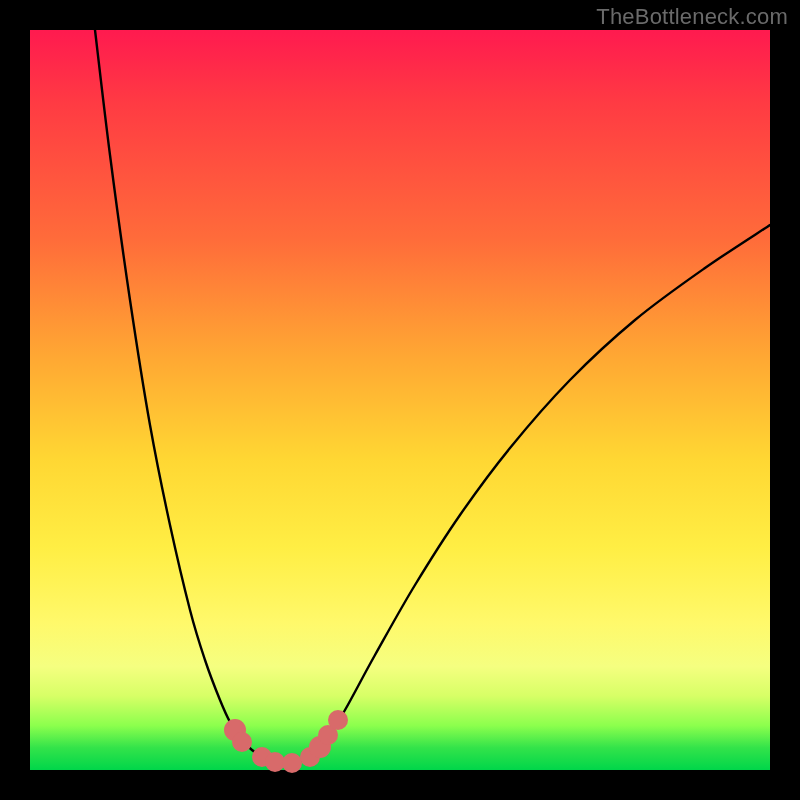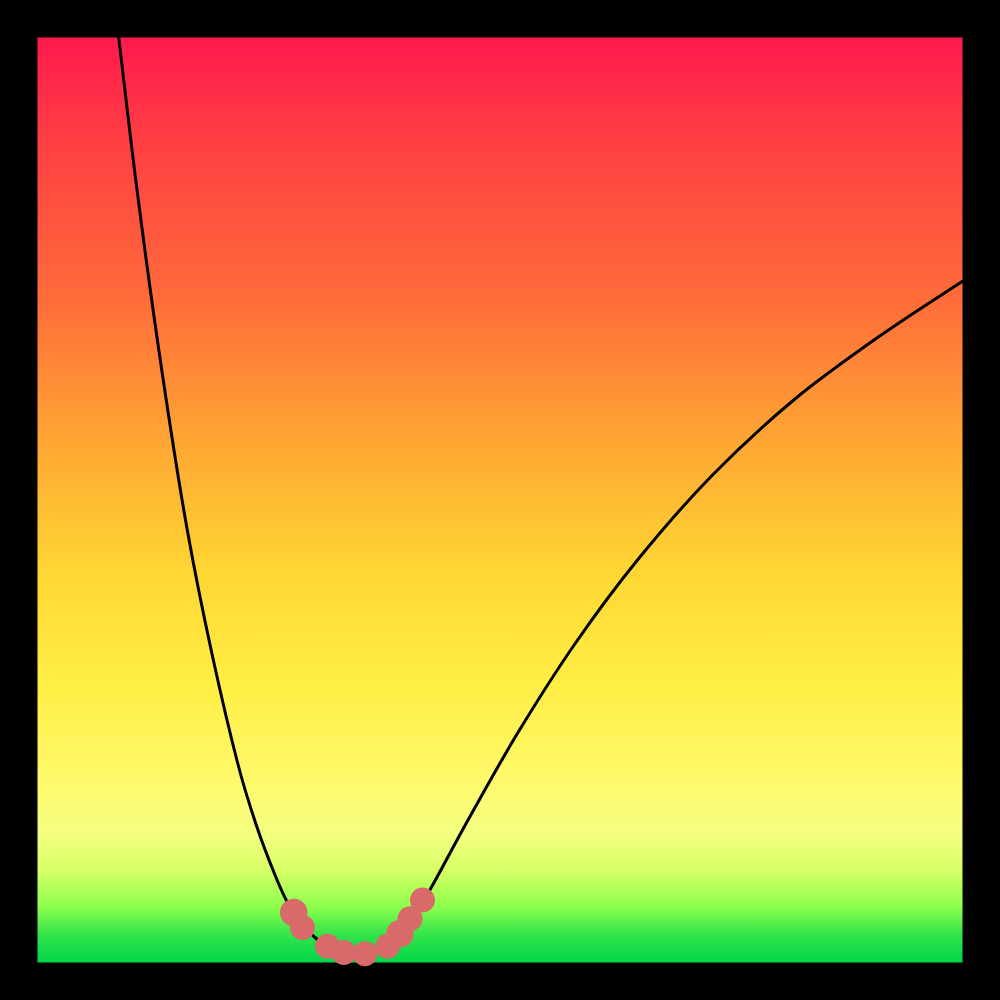--- a/index.html
+++ b/index.html
@@ -56,20 +56,21 @@
     width: 740px;
     height: 740px;
     overflow: visible;
   }
 </style>
 </head>
 <body>
 
 <div class="frame">
 
+  <div class="watermark">TheBottleneck.com</div>
 
   <div class="plot-area">
     <svg class="curve" viewBox="0 0 740 740" preserveAspectRatio="none">
       <path id="curve-path" fill="none" stroke-width="2.4" stroke-linecap="round" stroke-linejoin="round" d="M 65 0 C 67.5 20.8, 74.2 80.0, 80 125 C 85.8 170.0, 93.3 225.0, 100 270 C 106.7 315.0, 113.3 357.5, 120 395 C 126.7 432.5, 133.3 464.2, 140 495 C 146.7 525.8, 154.2 557.5, 160 580 C 165.8 602.5, 170.0 615.0, 175 630 C 180.0 645.0, 185.8 659.7, 190 670 C 194.2 680.3, 196.3 685.3, 200 692 C 203.7 698.7, 208.3 705.3, 212 710 C 215.7 714.7, 218.7 717.2, 222 720 C 225.3 722.8, 230.3 725.8, 232 727 C 233.7 728.2, 230.7 726.3, 232 727 C 233.3 727.7, 237.0 730.0, 240 731 C 243.0 732.0, 246.7 732.7, 250 733 C 253.3 733.3, 256.7 733.3, 260 733 C 263.3 732.7, 266.7 732.0, 270 731 C 273.3 730.0, 278.3 727.7, 280 727 C 281.7 726.3, 277.5 729.5, 280 727 C 282.5 724.5, 289.2 719.8, 295 712 C 300.8 704.2, 306.7 694.5, 315 680 C 323.3 665.5, 333.3 645.8, 345 625 C 356.7 604.2, 370.8 578.3, 385 555 C 399.2 531.7, 414.2 507.8, 430 485 C 445.8 462.2, 461.7 440.5, 480 418 C 498.3 395.5, 519.2 371.3, 540 350 C 560.8 328.7, 582.5 308.7, 605 290 C 627.5 271.3, 652.5 253.8, 675 238 C 697.5 222.2, 729.2 202.2, 740 195" stroke="#000000"></path>
       <g id="markers">
           <circle cx="205" cy="700" r="11" fill="#d86a6a" stroke="#b94f4f" stroke-width="0"></circle>
           <circle cx="212" cy="712" r="10" fill="#d86a6a" stroke="#b94f4f" stroke-width="0"></circle>
           <circle cx="232" cy="727" r="10" fill="#d86a6a" stroke="#b94f4f" stroke-width="0"></circle>
           <circle cx="245" cy="732" r="10" fill="#d86a6a" stroke="#b94f4f" stroke-width="0"></circle>
           <circle cx="262" cy="733" r="10" fill="#d86a6a" stroke="#b94f4f" stroke-width="0"></circle>

